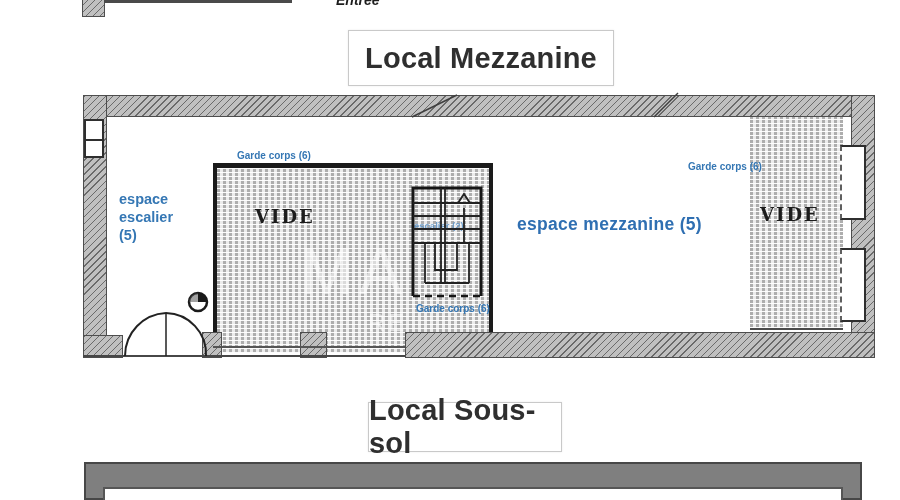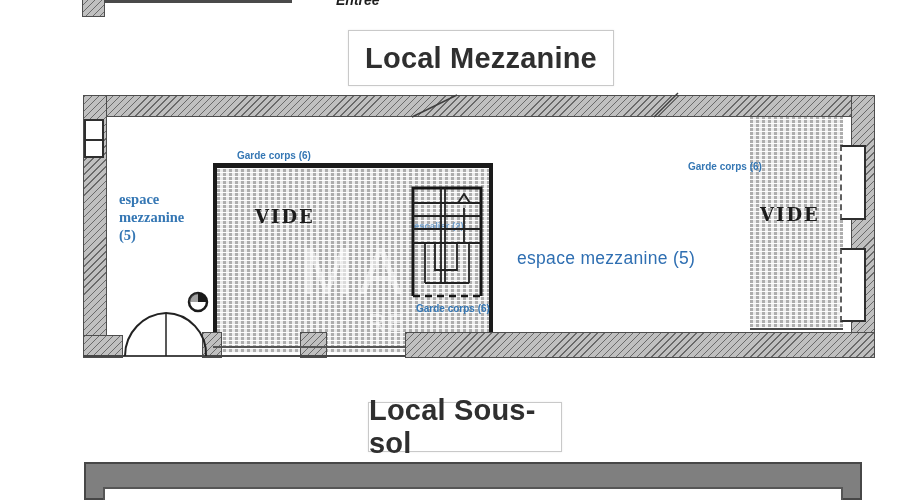--- a/index.html
+++ b/index.html
@@ -28,24 +28,24 @@
     display:flex;align-items:center;justify-content:center;
     font-size:29px;font-weight:600;color:#2f2f2f;letter-spacing:.2px;
     box-shadow:0 0 2px rgba(0,0,0,.08);
   }
   .gc-label{font-size:10px;font-weight:700;color:#3577b4;white-space:nowrap;}
   .vide-label{
     font-family:"DejaVu Serif",serif;font-weight:700;font-size:18px;
     letter-spacing:2px;color:#1c1c1c;white-space:nowrap;
   }
   .left-area-label{
-    font-size:14.5px;font-weight:700;color:#3577b4;line-height:18px;white-space:nowrap;font-family:Liberation Serif, serif;
+    font-size:14.5px;font-weight:700;color:#3577b4;line-height:18px;white-space:nowrap;
   }
   .center-area-label{
-    font-size:17.5px;font-weight:400;color:#2f6fb2;letter-spacing:.3px;white-space:nowrap;margin-top:34px;
+    font-size:17.5px;font-weight:700;color:#2f6fb2;letter-spacing:.3px;white-space:nowrap;
   }
   .stair-label{font-size:9.5px;font-weight:700;color:#5b93c7;white-space:nowrap;opacity:.85;}
   .watermark{font-weight:400;color:#ffffff;opacity:.55;white-space:nowrap;pointer-events:none;margin-top:40px;}
   .entree{font-size:14px;font-style:italic;font-weight:600;color:#1d1d1d;white-space:nowrap;}
   .win{background:#ffffff;border:2px solid #2f2f2f;}
   svg{display:block;overflow:visible;}
 </style>
 </head>
 <body>
 
@@ -92,21 +92,21 @@
       <line x1="329" y1="22" x2="374" y2="0" stroke="#3f3f3f" stroke-width="1.5"></line>
       <line x1="571" y1="22" x2="595" y2="-2" stroke="#3f3f3f" stroke-width="1.5"></line>
     </svg>
 
     <div class="abs gc-label" style="left:154px;top:55px;">Garde corps (6)</div>
     <div class="abs gc-label" style="left:333px;top:208px;">Garde corps (6)</div>
     <div class="abs gc-label" style="left:605px;top:66px;">Garde corps (6)</div>
 
     <div class="abs left-area-label" style="left:36px;top:95px;">
       <div>espace</div>
-      <div>mezzanine</div>
+      <div>escalier</div>
       <div>(5)</div>
     </div>
 
     <div class="abs center-area-label" style="left:434px;top:119px;">espace mezzanine (5)</div>
 
     <div class="abs vide-label" style="left:172px;top:111px;">VIDE</div>
     <div class="abs vide-label" style="left:677px;top:109px;">VIDE</div>
 
     <div class="abs stair-label" style="left:331px;top:125px;">escalier (2)</div>
 

